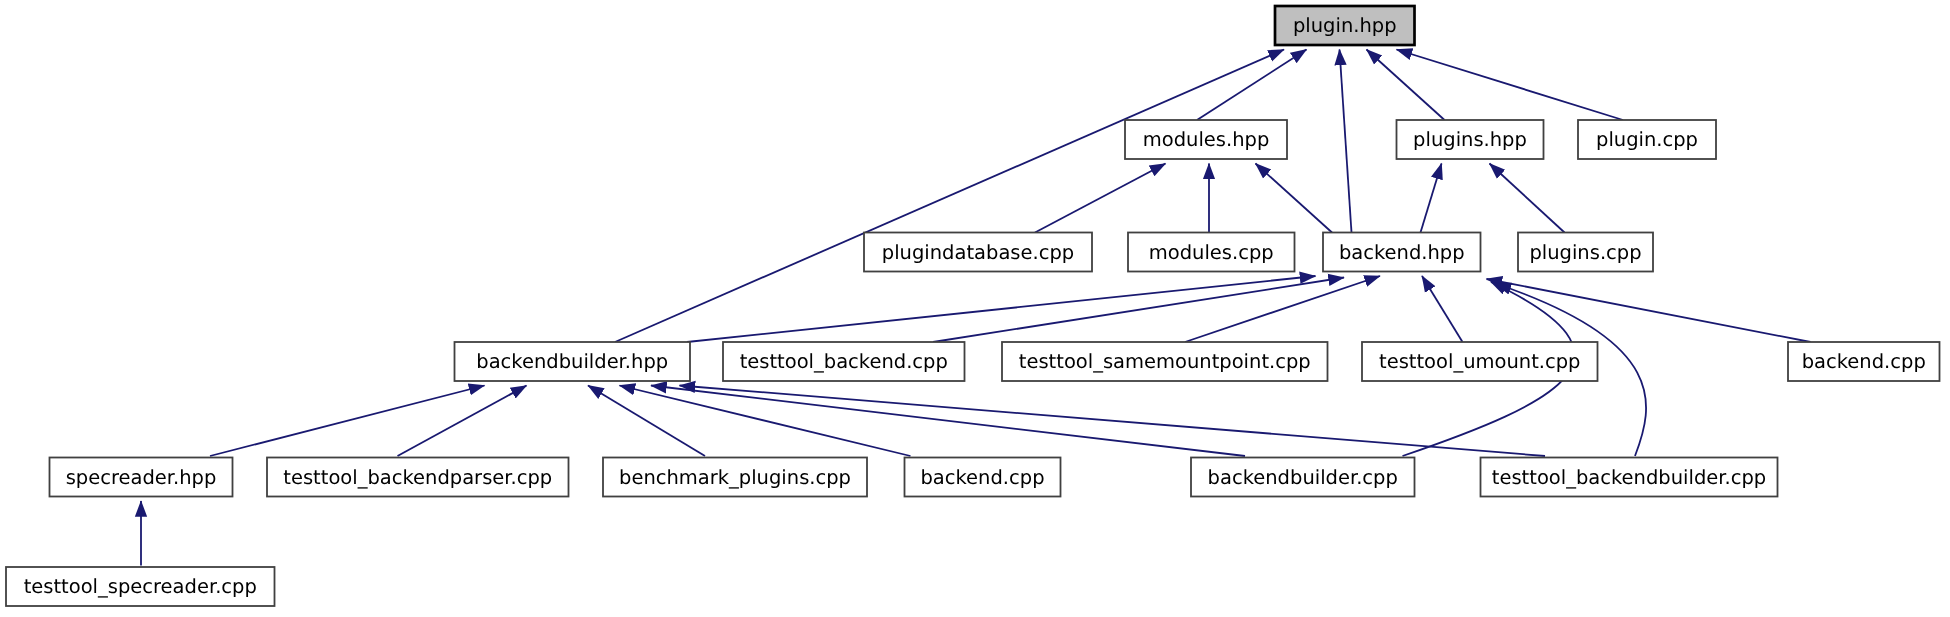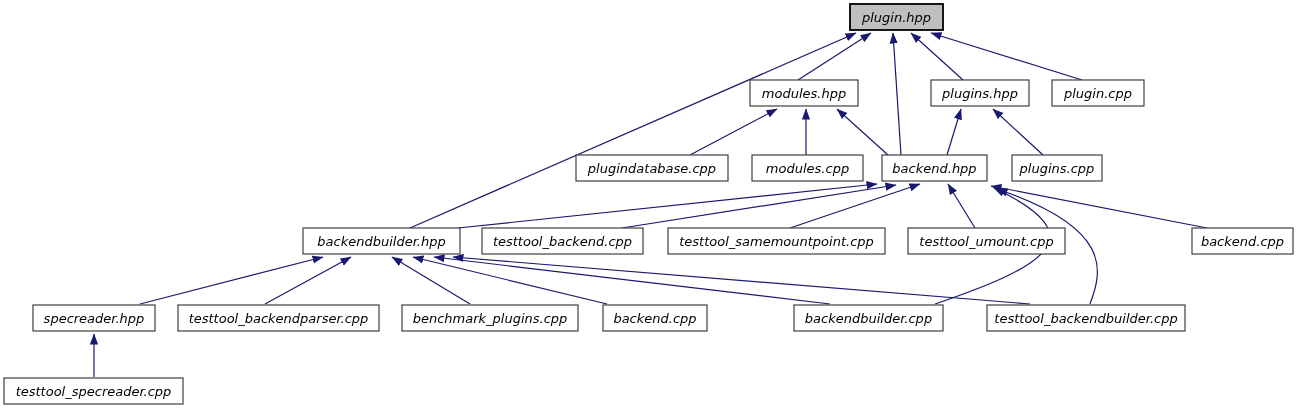--- a/index.html
+++ b/index.html
@@ -1,16 +1,16 @@
 <!DOCTYPE html>
 <html><head>
 <meta charset="utf-8">
 <style>
   html,body{margin:0;padding:0;background:#ffffff;}
-  #canvas{position:relative;width:1300px;height:411px;background:#ffffff;overflow:hidden;font-style:italic;}
+  #canvas{position:relative;width:1300px;height:411px;background:#ffffff;overflow:hidden;}
   svg{display:block;}
   .edge{fill:none;stroke:#191970;stroke-width:1.2px;}
   rect.node{fill:#ffffff;stroke:#404040;stroke-width:1.2px;}
   rect.node.hl{fill:#bfbfbf;stroke:#000000;stroke-width:1.8px;}
   text.nlabel{
     font-family:"DejaVu Sans","Liberation Sans",sans-serif;
     font-size:13px; fill:#000000; text-anchor:middle;
   }
 </style>
 </head>

